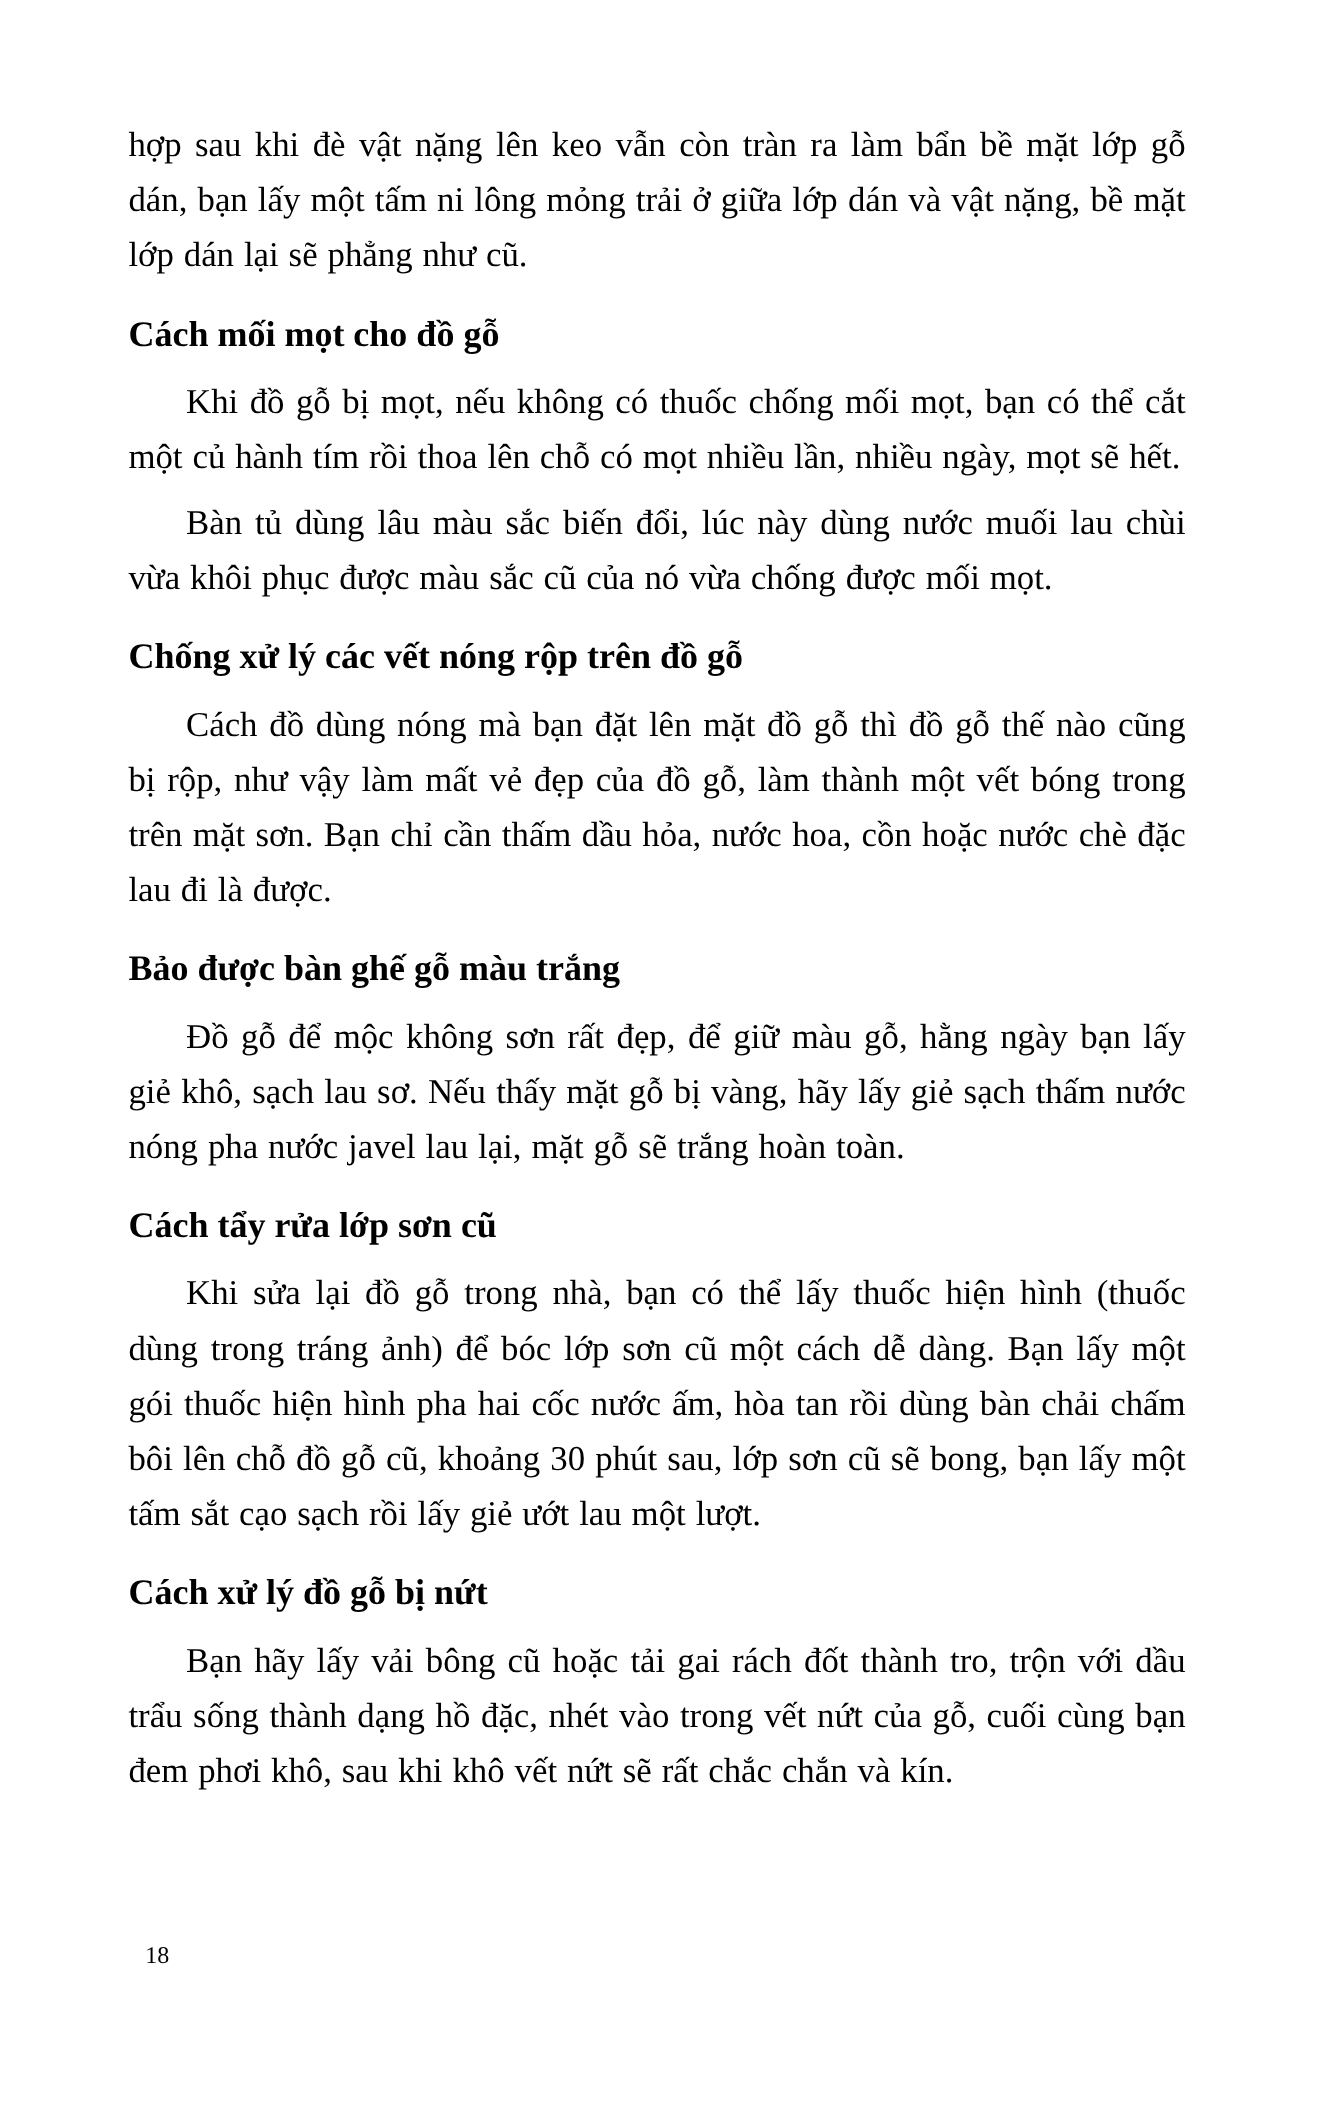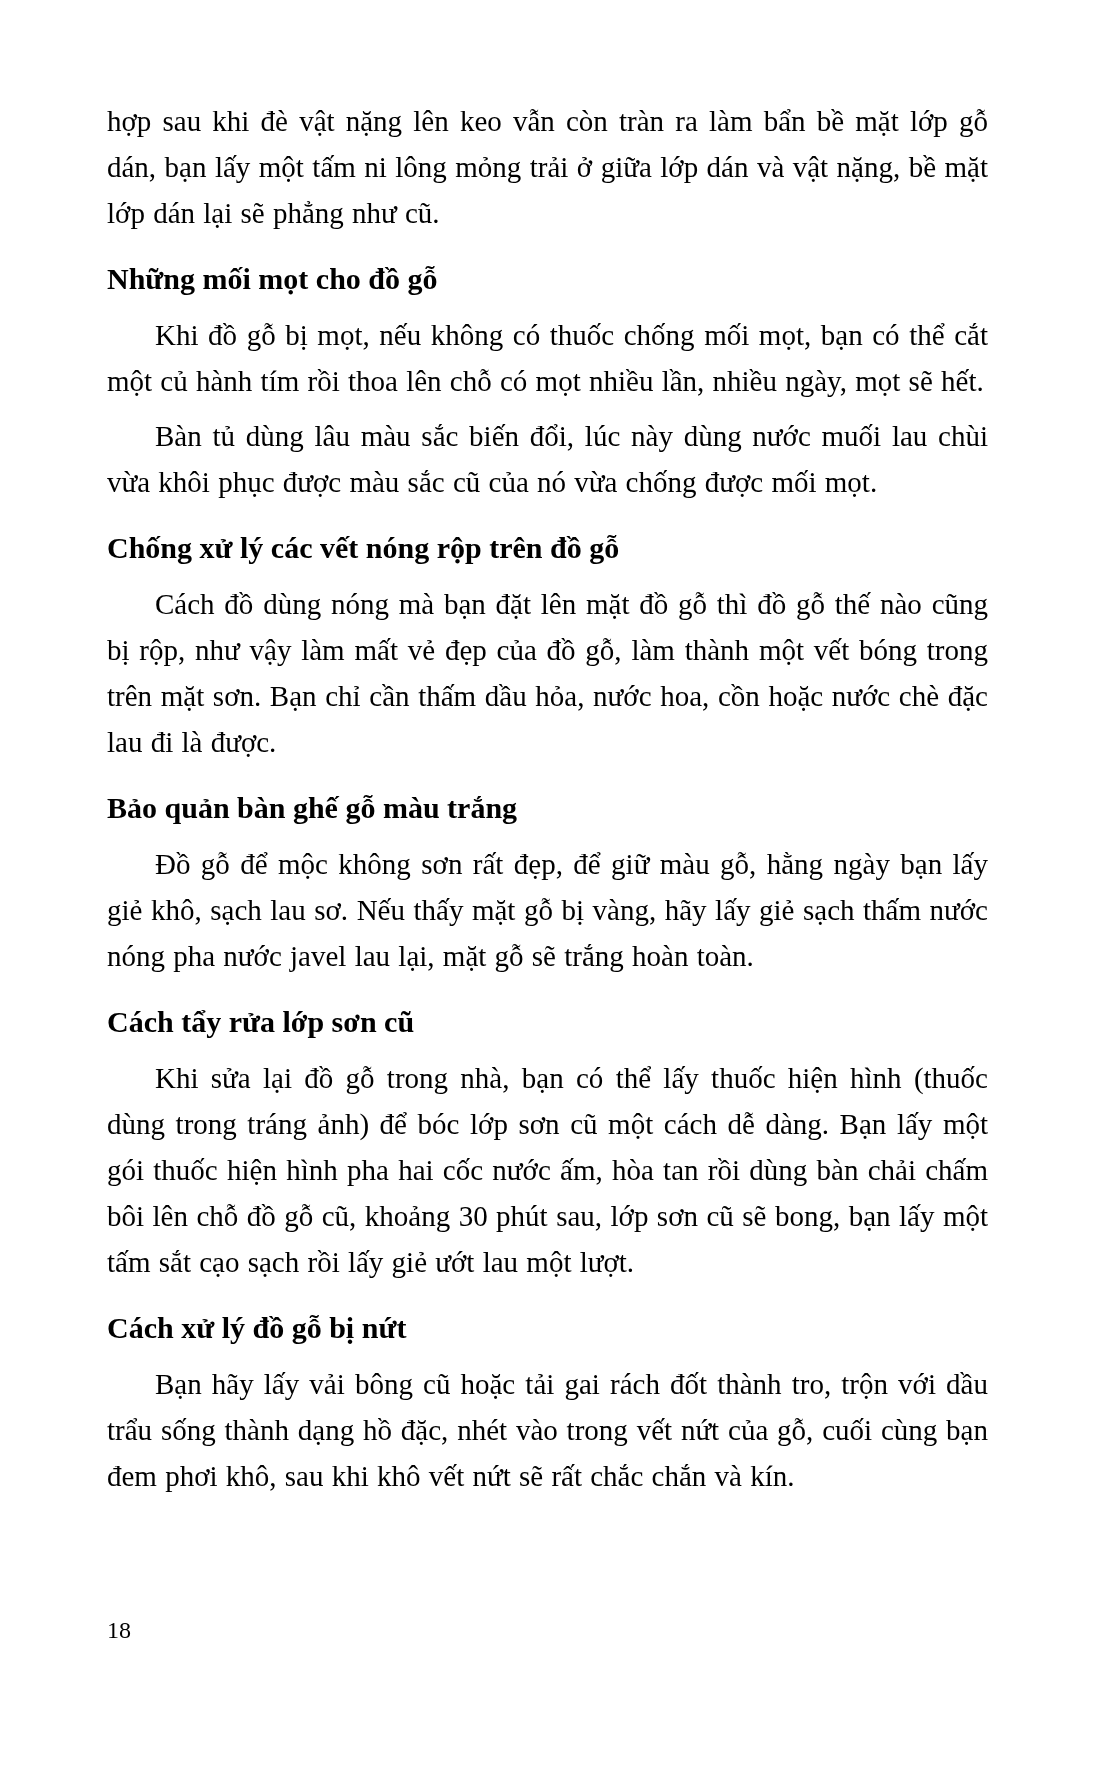--- a/index.html
+++ b/index.html
@@ -35,41 +35,41 @@
   .section-heading {
     font-size: 30px;
     line-height: 38px;
     font-weight: bold;
     text-align: left;
     margin: 24px 0 14px 0;
     letter-spacing: 0px;
   }
   .page-number {
     position: absolute;
-    left: 107px;
+    left: 121px;
     top: 1612px;
-    font-size: 24px;
+    font-size: 20px;
     line-height: 36px;
   }
 </style>
 </head>
 <body>
 
 <div class="page">
 
   <p class="para no-indent">hợp sau khi đè vật nặng lên keo vẫn còn tràn ra làm bẩn bề mặt lớp gỗ dán, bạn lấy một tấm ni lông mỏng trải ở giữa lớp dán và vật nặng, bề mặt lớp dán lại sẽ phẳng như cũ.</p>
 
-  <h2 class="section-heading">Những mối mọt cho đồ gỗ</h2>
+  <h2 class="section-heading">Cách mối mọt cho đồ gỗ</h2>
   <p class="para">Khi đồ gỗ bị mọt, nếu không có thuốc chống mối mọt, bạn có thể cắt một củ hành tím rồi thoa lên chỗ có mọt nhiều lần, nhiều ngày, mọt sẽ hết.</p>
   <p class="para">Bàn tủ dùng lâu màu sắc biến đổi, lúc này dùng nước muối lau chùi vừa khôi phục được màu sắc cũ của nó vừa chống được mối mọt.</p>
 
   <h2 class="section-heading">Chống xử lý các vết nóng rộp trên đồ gỗ</h2>
   <p class="para">Cách đồ dùng nóng mà bạn đặt lên mặt đồ gỗ thì đồ gỗ thế nào cũng bị rộp, như vậy làm mất vẻ đẹp của đồ gỗ, làm thành một vết bóng trong trên mặt sơn. Bạn chỉ cần thấm dầu hỏa, nước hoa, cồn hoặc nước chè đặc lau đi là được.</p>
 
-  <h2 class="section-heading">Bảo quản bàn ghế gỗ màu trắng</h2>
+  <h2 class="section-heading">Bảo được bàn ghế gỗ màu trắng</h2>
   <p class="para">Đồ gỗ để mộc không sơn rất đẹp, để giữ màu gỗ, hằng ngày bạn lấy giẻ khô, sạch lau sơ. Nếu thấy mặt gỗ bị vàng, hãy lấy giẻ sạch thấm nước nóng pha nước javel lau lại, mặt gỗ sẽ trắng hoàn toàn.</p>
 
   <h2 class="section-heading">Cách tẩy rửa lớp sơn cũ</h2>
   <p class="para">Khi sửa lại đồ gỗ trong nhà, bạn có thể lấy thuốc hiện hình (thuốc dùng trong tráng ảnh) để bóc lớp sơn cũ một cách dễ dàng. Bạn lấy một gói thuốc hiện hình pha hai cốc nước ấm, hòa tan rồi dùng bàn chải chấm bôi lên chỗ đồ gỗ cũ, khoảng 30 phút sau, lớp sơn cũ sẽ bong, bạn lấy một tấm sắt cạo sạch rồi lấy giẻ ướt lau một lượt.</p>
 
   <h2 class="section-heading">Cách xử lý đồ gỗ bị nứt</h2>
   <p class="para">Bạn hãy lấy vải bông cũ hoặc tải gai rách đốt thành tro, trộn với dầu trẩu sống thành dạng hồ đặc, nhét vào trong vết nứt của gỗ, cuối cùng bạn đem phơi khô, sau khi khô vết nứt sẽ rất chắc chắn và kín.</p>
 
 </div>
 

